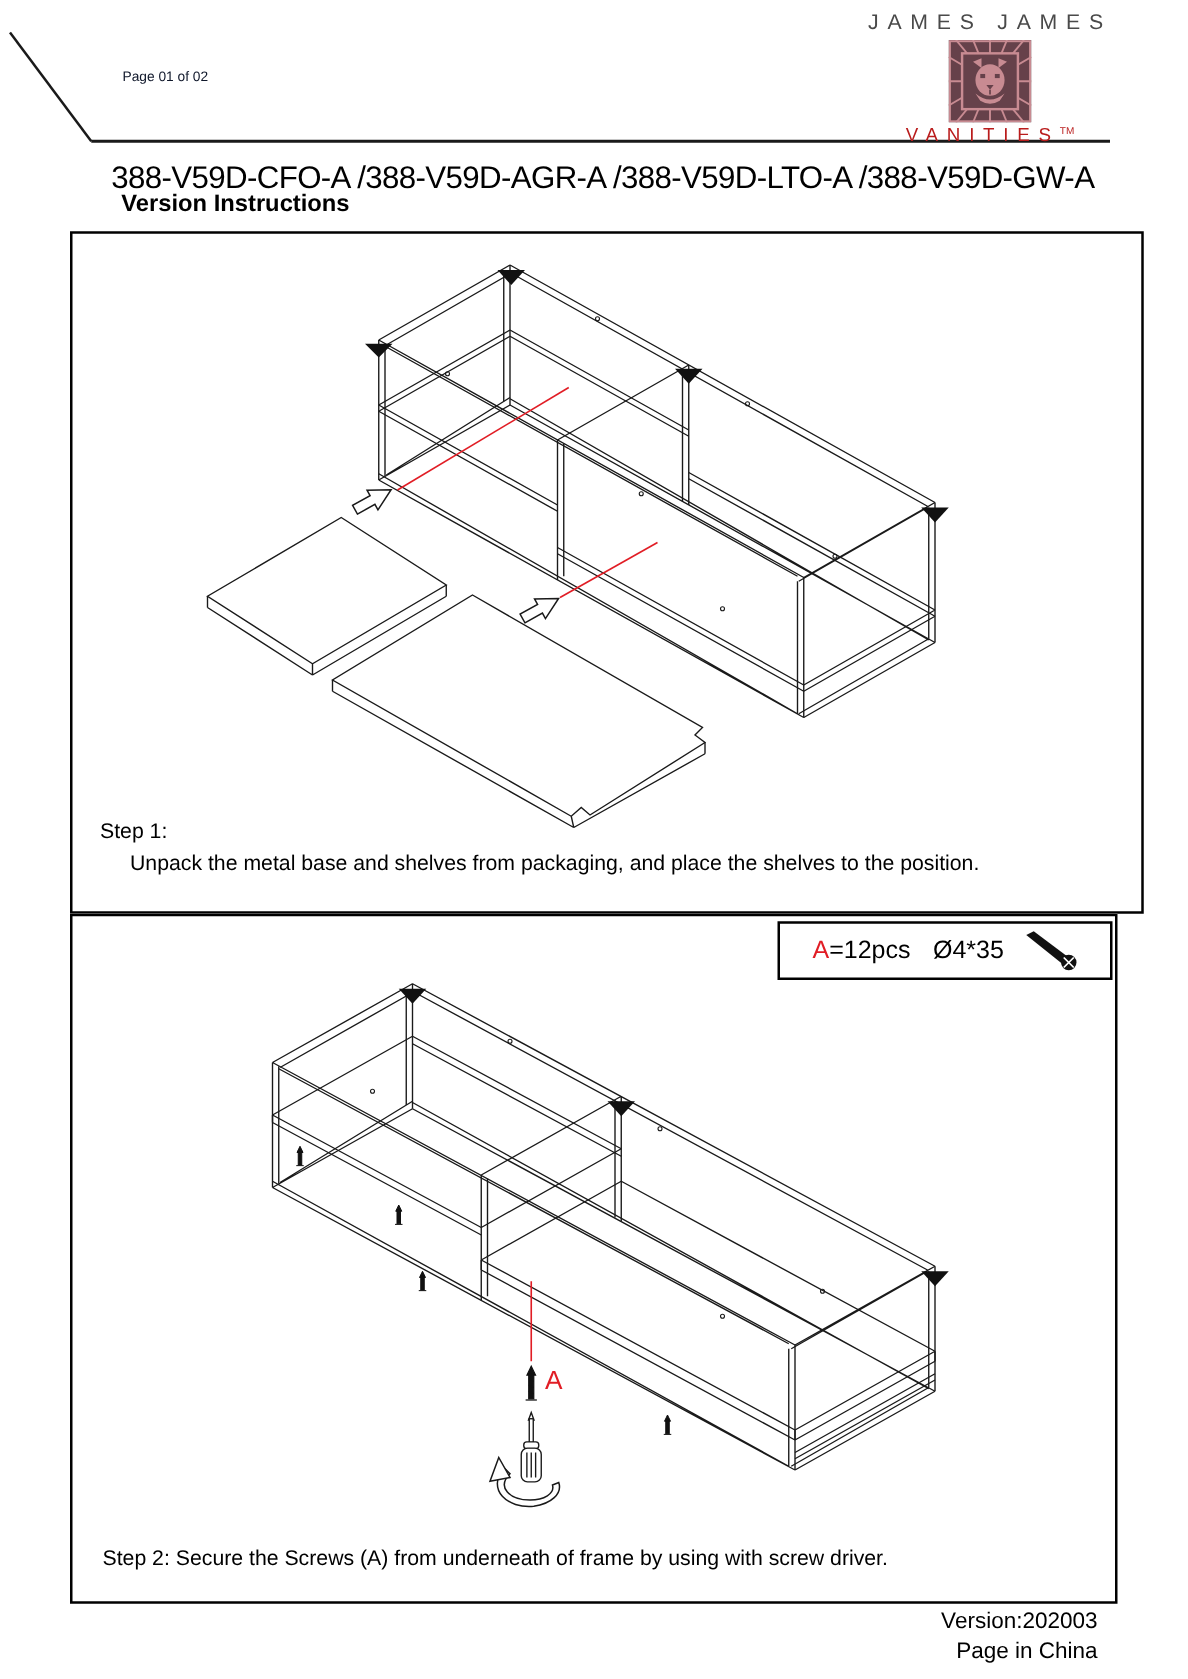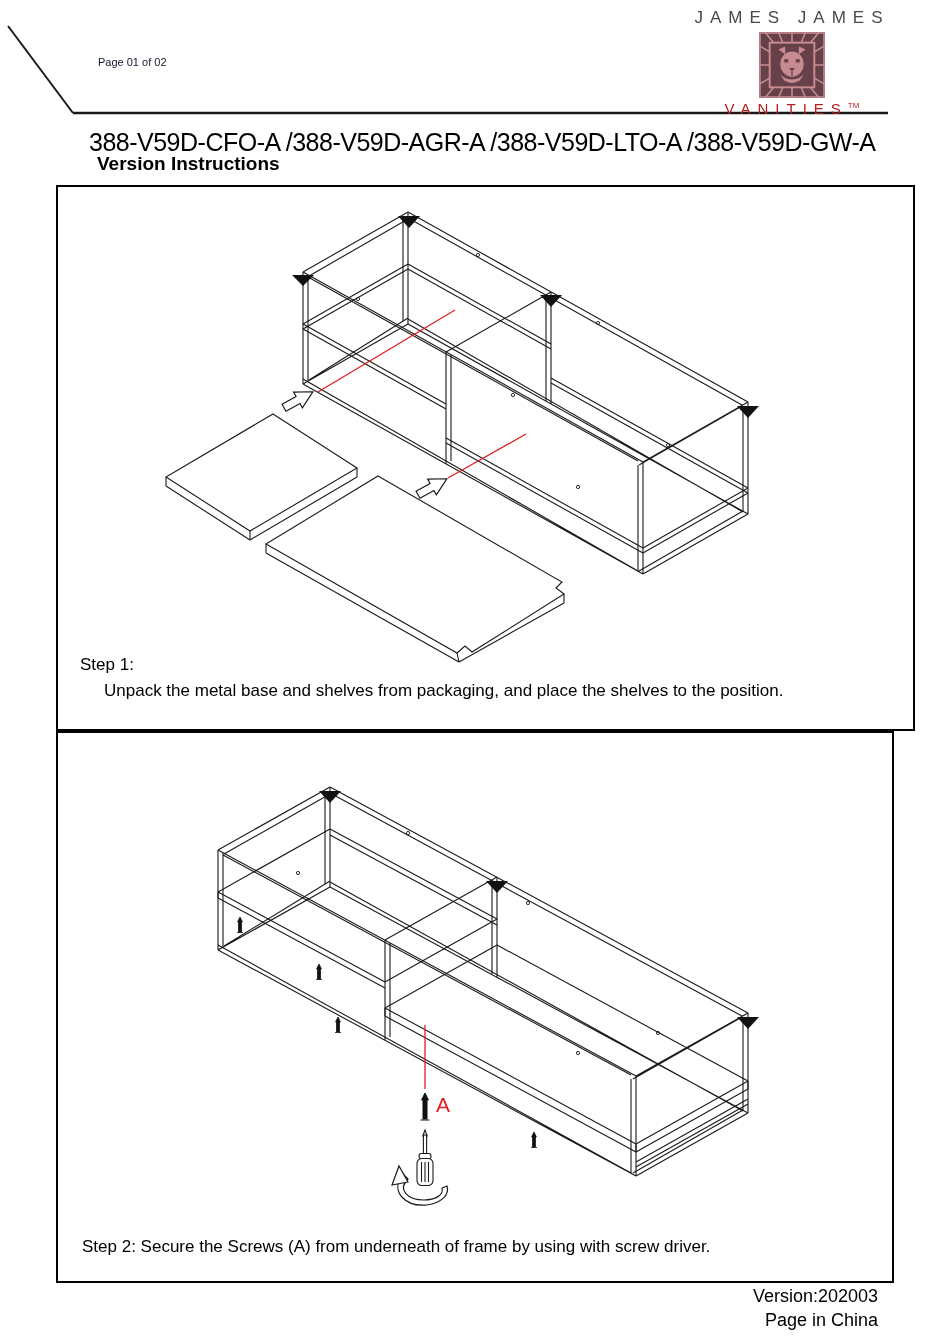--- a/index.html
+++ b/index.html
@@ -153,20 +153,29 @@
         <path d="M208,357 L208,366 M399,466 L401,475 M506,407 L506,416
                  M208,366 L401,475 M401,475 L506,416"></path>
       </g>
     </svg>
     <div id="step1-label" class="abs step-label">Step 1:</div>
     <div id="step1-text" class="abs">Unpack the metal base and shelves from packaging, and place the shelves to the position.</div>
   </div>
 
   <div id="panel2" class="panel abs">
 
+    <div id="hw-box" class="abs">
+      <span class="hw-text"><span id="hw-letter">A</span><span>=12pcs</span><span id="hw-spec">Ø4*35</span></span>
+      <svg id="hw-screw" width="50" height="36" viewBox="0 0 50 36">
+        <polygon points="4,5 10,2 38,23 34,29" fill="#111"></polygon>
+        <circle cx="38" cy="27" r="6.2" fill="#111"></circle>
+        <line x1="34" y1="23" x2="42" y2="31" stroke="#fff" stroke-width="1.4"></line>
+        <line x1="42" y1="23" x2="34" y2="31" stroke="#fff" stroke-width="1.4"></line>
+      </svg>
+    </div>
 
     <svg class="abs" style="left:0;top:0" width="830" height="544" viewBox="0 0 830 544">
       <g stroke="#1a1a1a" stroke-width="1.1" fill="none">
 
         <path d="M272,54 L690,280 M272,60 L684,283 M272,54 L160,117 M272,61 L166,121
                  M160,117 L578,343 M165,122 L573,342 M690,280 L578,343 M684,284 L575,346"></path>
 
         <path d="M160,117 L160,217 M165,120 L165,214 M272,54 L272,154 M267,60 L267,151
                  M690,280 L690,380 M685,284 L685,377 M578,343 L578,443 M573,346 L573,440"></path>
 

